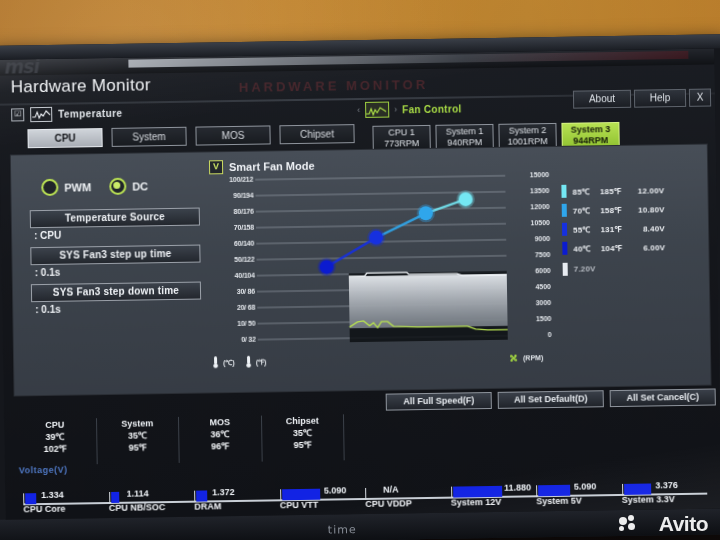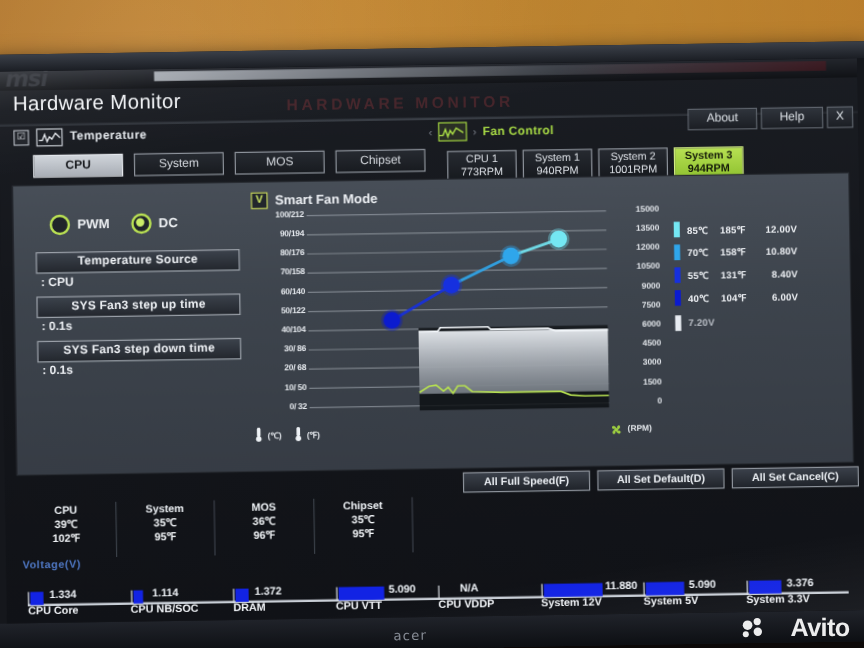--- a/index.html
+++ b/index.html
@@ -246,21 +246,21 @@
 
 <div id="wall"></div>
 <div id="desk"></div>
 <div id="stand"></div>
 <div id="glow-l"></div>
 <div id="glow-r"></div>
 
 <div id="monitor">
   <div id="bezel-top"></div>
   <div id="bezel-bottom">
-    <div id="acer-logo">acer</div>
+    <div id="acer-logo">time</div>
   </div>
 
   <div id="screen">
 
     <div id="bios">
 
       <div class="msi-bar">
         <div class="msi-logo">msi</div>
         <div class="msi-shine"></div>
       </div>

